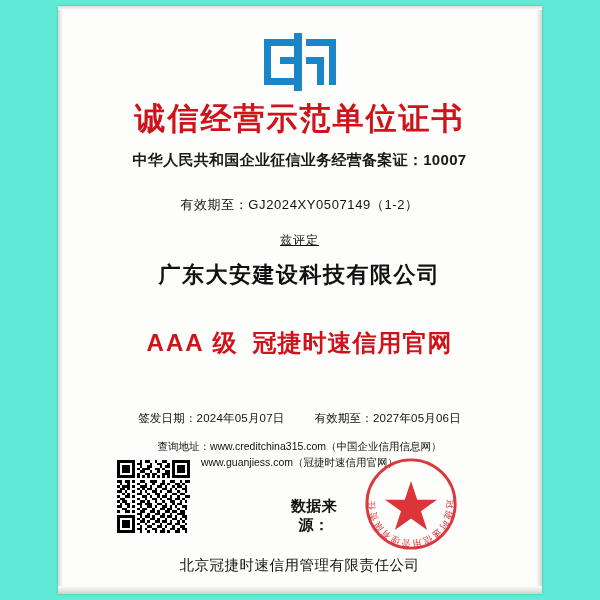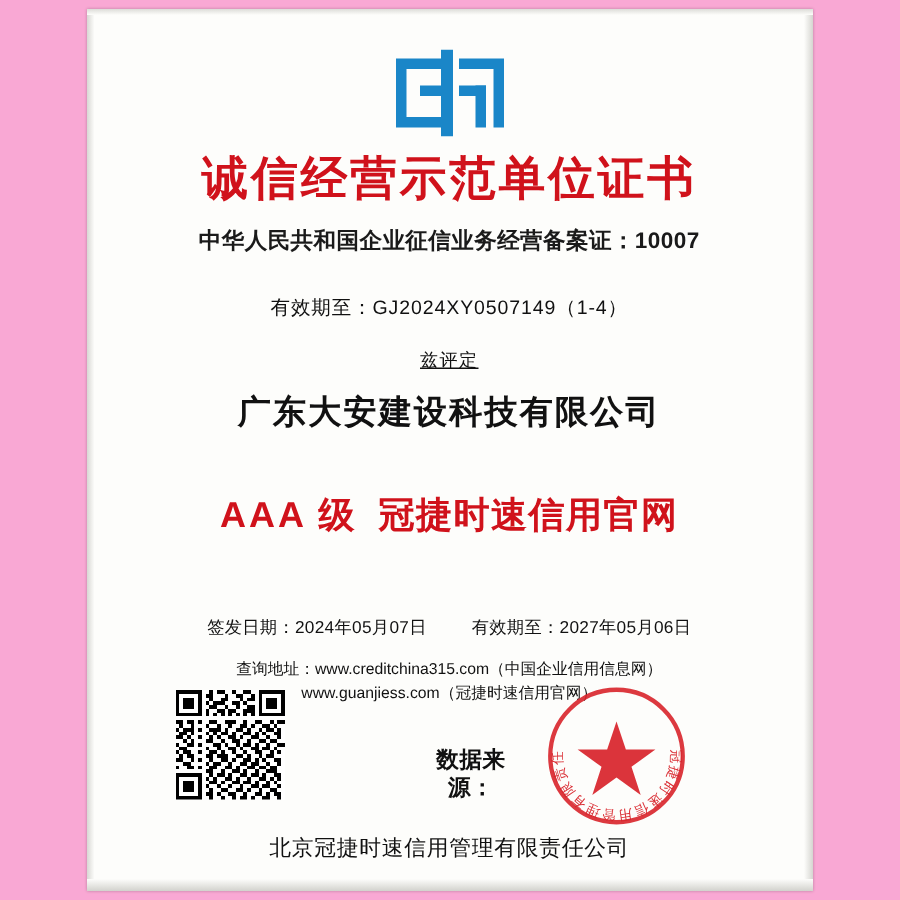--- a/index.html
+++ b/index.html
@@ -10,21 +10,21 @@
   body {
     width: 600px;
     height: 600px;
     font-family: "Liberation Sans", sans-serif;
     overflow: hidden;
   }
   .page {
     position: relative;
     width: 600px;
     height: 600px;
-    background: #f9a8d4;
+    background: #5eead4;
   }
   
   .paper {
     position: absolute;
     left: 58px;
     top: 6px;
     width: 484px;
     height: 588px;
     background: #fdfdfb;
     box-shadow: 0 0 2px rgba(0,0,0,0.25);
@@ -227,21 +227,21 @@
           <rect x="57" y="24" width="7" height="28"></rect>
         </g>
       </svg>
     </div>
 
     <div class="title">诚信经营示范单位证书</div>
 
     <div class="subtitle">中华人民共和国企业征信业务经营备案证：10007</div>
 
     <div class="query-no">
-      <span>有效期至：</span><span>GJ2024XY0507149（1-4）</span>
+      <span>有效期至：</span><span>GJ2024XY0507149（1-2）</span>
     </div>
 
     <div class="hereby">兹评定</div>
 
     <div class="company">广东大安建设科技有限公司</div>
 
     <div class="grade-line">
       <span class="grade">AAA 级</span><span class="gap"></span><span>冠捷时速信用官网</span>
     </div>
 

